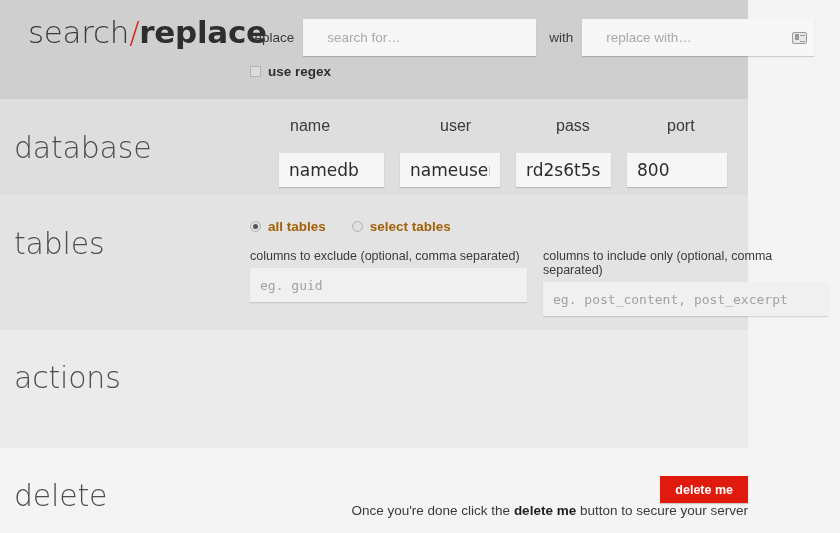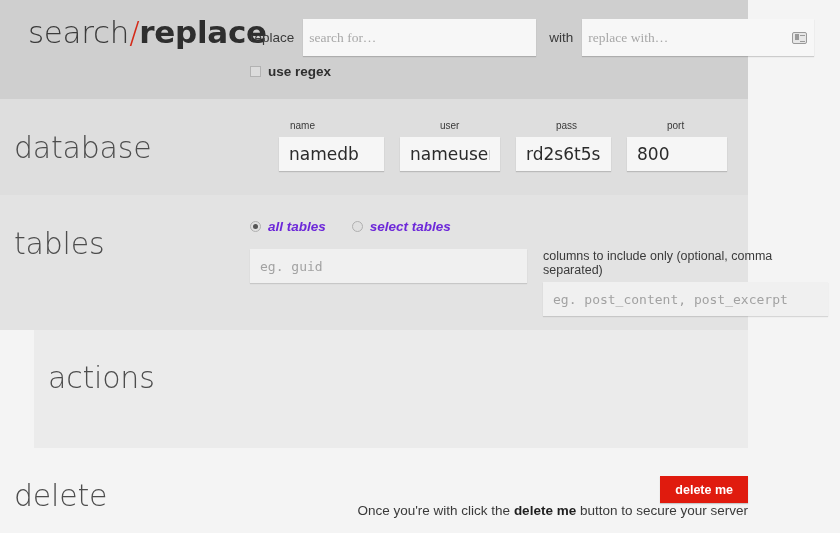--- a/index.html
+++ b/index.html
@@ -75,24 +75,24 @@
     color: #3a3a3a;
     margin-right: 9px;
     white-space: nowrap;
   }
   .txt {
     box-sizing: border-box;
     border: 0;
     outline: 0;
     background: #f7f7f7;
     height: 37px;
-    font-family: Liberation Serif, serif;
+    font-family: Liberation Sans, sans-serif;
     font-size: 13.5px;
     color: #2b2b2b;
-    padding: 0 6px;
+    padding: 0 24px;
     box-shadow: 0 1px 1px rgba(0,0,0,.16);
   }
   .txt::placeholder { color: #a8a8a8; }
   #search-for { width: 233px; }
   #replace-with {
     width: 232px;
     padding-right: 28px;
   }
   .with-icon-wrap { position: relative; display: inline-block; }
   .autofill-icon {
@@ -143,24 +143,24 @@
   #sec-database {
     height: 96px;
     background: #dedede;
     padding-top: 20px;
   }
   #sec-database .sec-title { line-height: 58px; }
   .db-fields { display: flex; align-items: flex-end; }
   .db-field { margin-right: 16px; }
   .db-field:last-child { margin-right: 0; }
   .mini-label {
-    font-size: 10px;
+    font-size: 16px;
     color: #3a3a3a;
     display: block;
-    margin-bottom: 5px;
+    margin-bottom: 21px;
     line-height: 13px;
     padding-left: 40px;
   }
   .db-input {
     box-sizing: border-box;
     border: 0; outline: 0;
     background: #f6f6f6;
     height: 34px;
     font-family: "DejaVu Sans", sans-serif;
     font-size: 17px;
@@ -194,21 +194,21 @@
     display: inline-block;
   }
   .radio.on::after {
     content: "";
     position: absolute;
     left: 2px; top: 2px;
     width: 5px; height: 5px;
     border-radius: 50%;
     background: #555;
   }
-  .radio-label { font-size: 13.5px; color: #6d28d9; font-weight: 600; font-style: italic; }
+  .radio-label { font-size: 13.5px; color: #a16207; font-weight: 600; }
 
   .cols-row { display: flex; margin-top: 14px; }
   .col-block { margin-right: 16px; }
   .col-label {
     font-size: 12.5px;
     color: #3a3a3a;
     display: block;
     margin-bottom: 5px;
     line-height: 14px;
   }
@@ -225,21 +225,20 @@
   }
   .col-input::placeholder { color: #a2a2a2; }
   #cols-exclude { width: 277px; }
   #cols-include { width: 285px; }
 
   
   #sec-actions {
     height: 118px;
     background: #ebebeb;
     padding-top: 28px;
-    margin-left: 34px;
   }
   #sec-actions .sec-title { line-height: 40px; }
   .btn-row { display: flex; align-items: center; }
   .btn-row + .btn-row { margin-top: 11px; }
   .btn {
     box-sizing: border-box;
     border: 0; outline: 0;
     background: #e01b0e;
     color: #ffffff;
     font-family: "Liberation Sans", sans-serif;
@@ -346,38 +345,39 @@
           <span class="radio-label">all tables</span>
         </label>
         <label class="radio-item">
           <span class="radio"></span>
           <span class="radio-label">select tables</span>
         </label>
       </div>
 
       <div class="cols-row">
         <div class="col-block">
+          <span class="col-label">columns to exclude (optional, comma separated)</span>
           <input class="col-input" id="cols-exclude" type="text" placeholder="eg. guid" style="">
         </div>
         <div class="col-block">
           <span class="col-label">columns to include only (optional, comma separated)</span>
           <input class="col-input" id="cols-include" type="text" placeholder="eg. post_content, post_excerpt" style="">
         </div>
       </div>
 
     </div>
   </div>
 
   <div class="section" id="sec-actions">
     <div class="sec-title">actions</div>
   </div>
 
   <div class="section" id="sec-delete">
     <div class="sec-title">delete</div>
     <div class="sec-body">
       <div class="delete-row">
         <button class="btn" style="margin-right:0;">delete me</button>
-        <span class="del-note"><span>Once you're with click the </span><b>delete me</b><span> button to secure your server</span></span>
+        <span class="del-note"><span>Once you're done click the </span><b>delete me</b><span> button to secure your server</span></span>
       </div>
     </div>
   </div>
 
 </div>
 
 </body></html>

